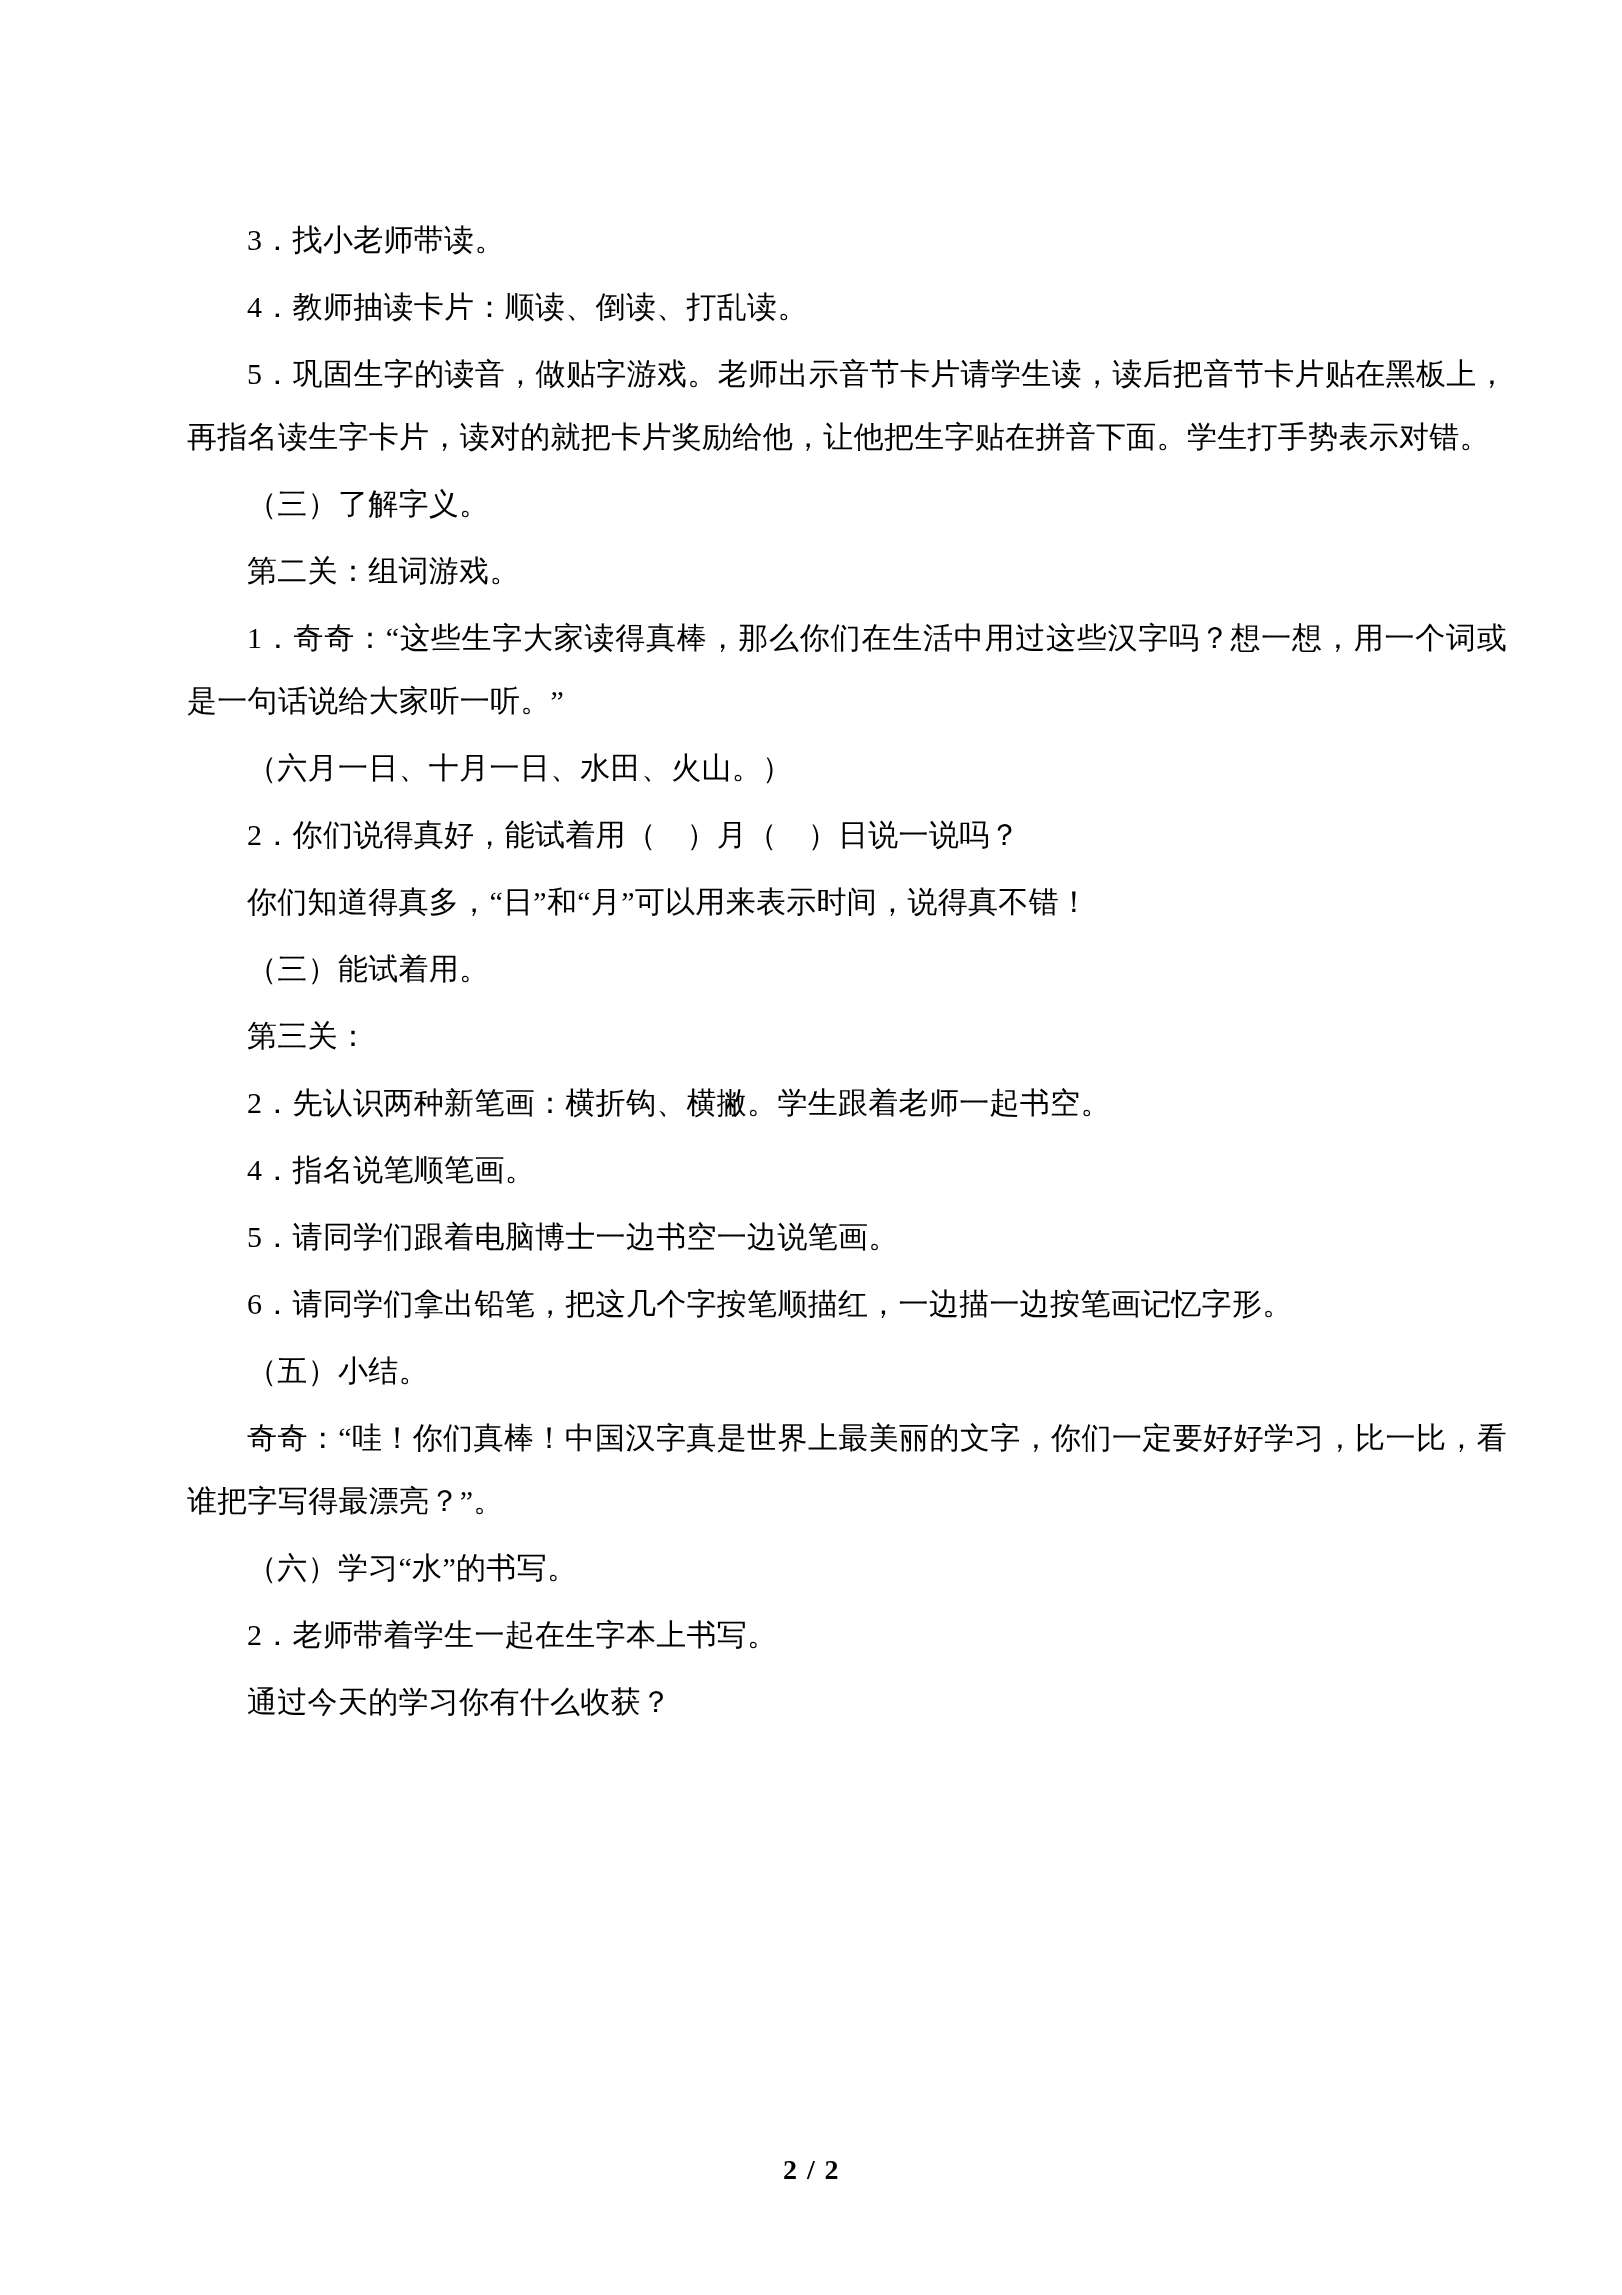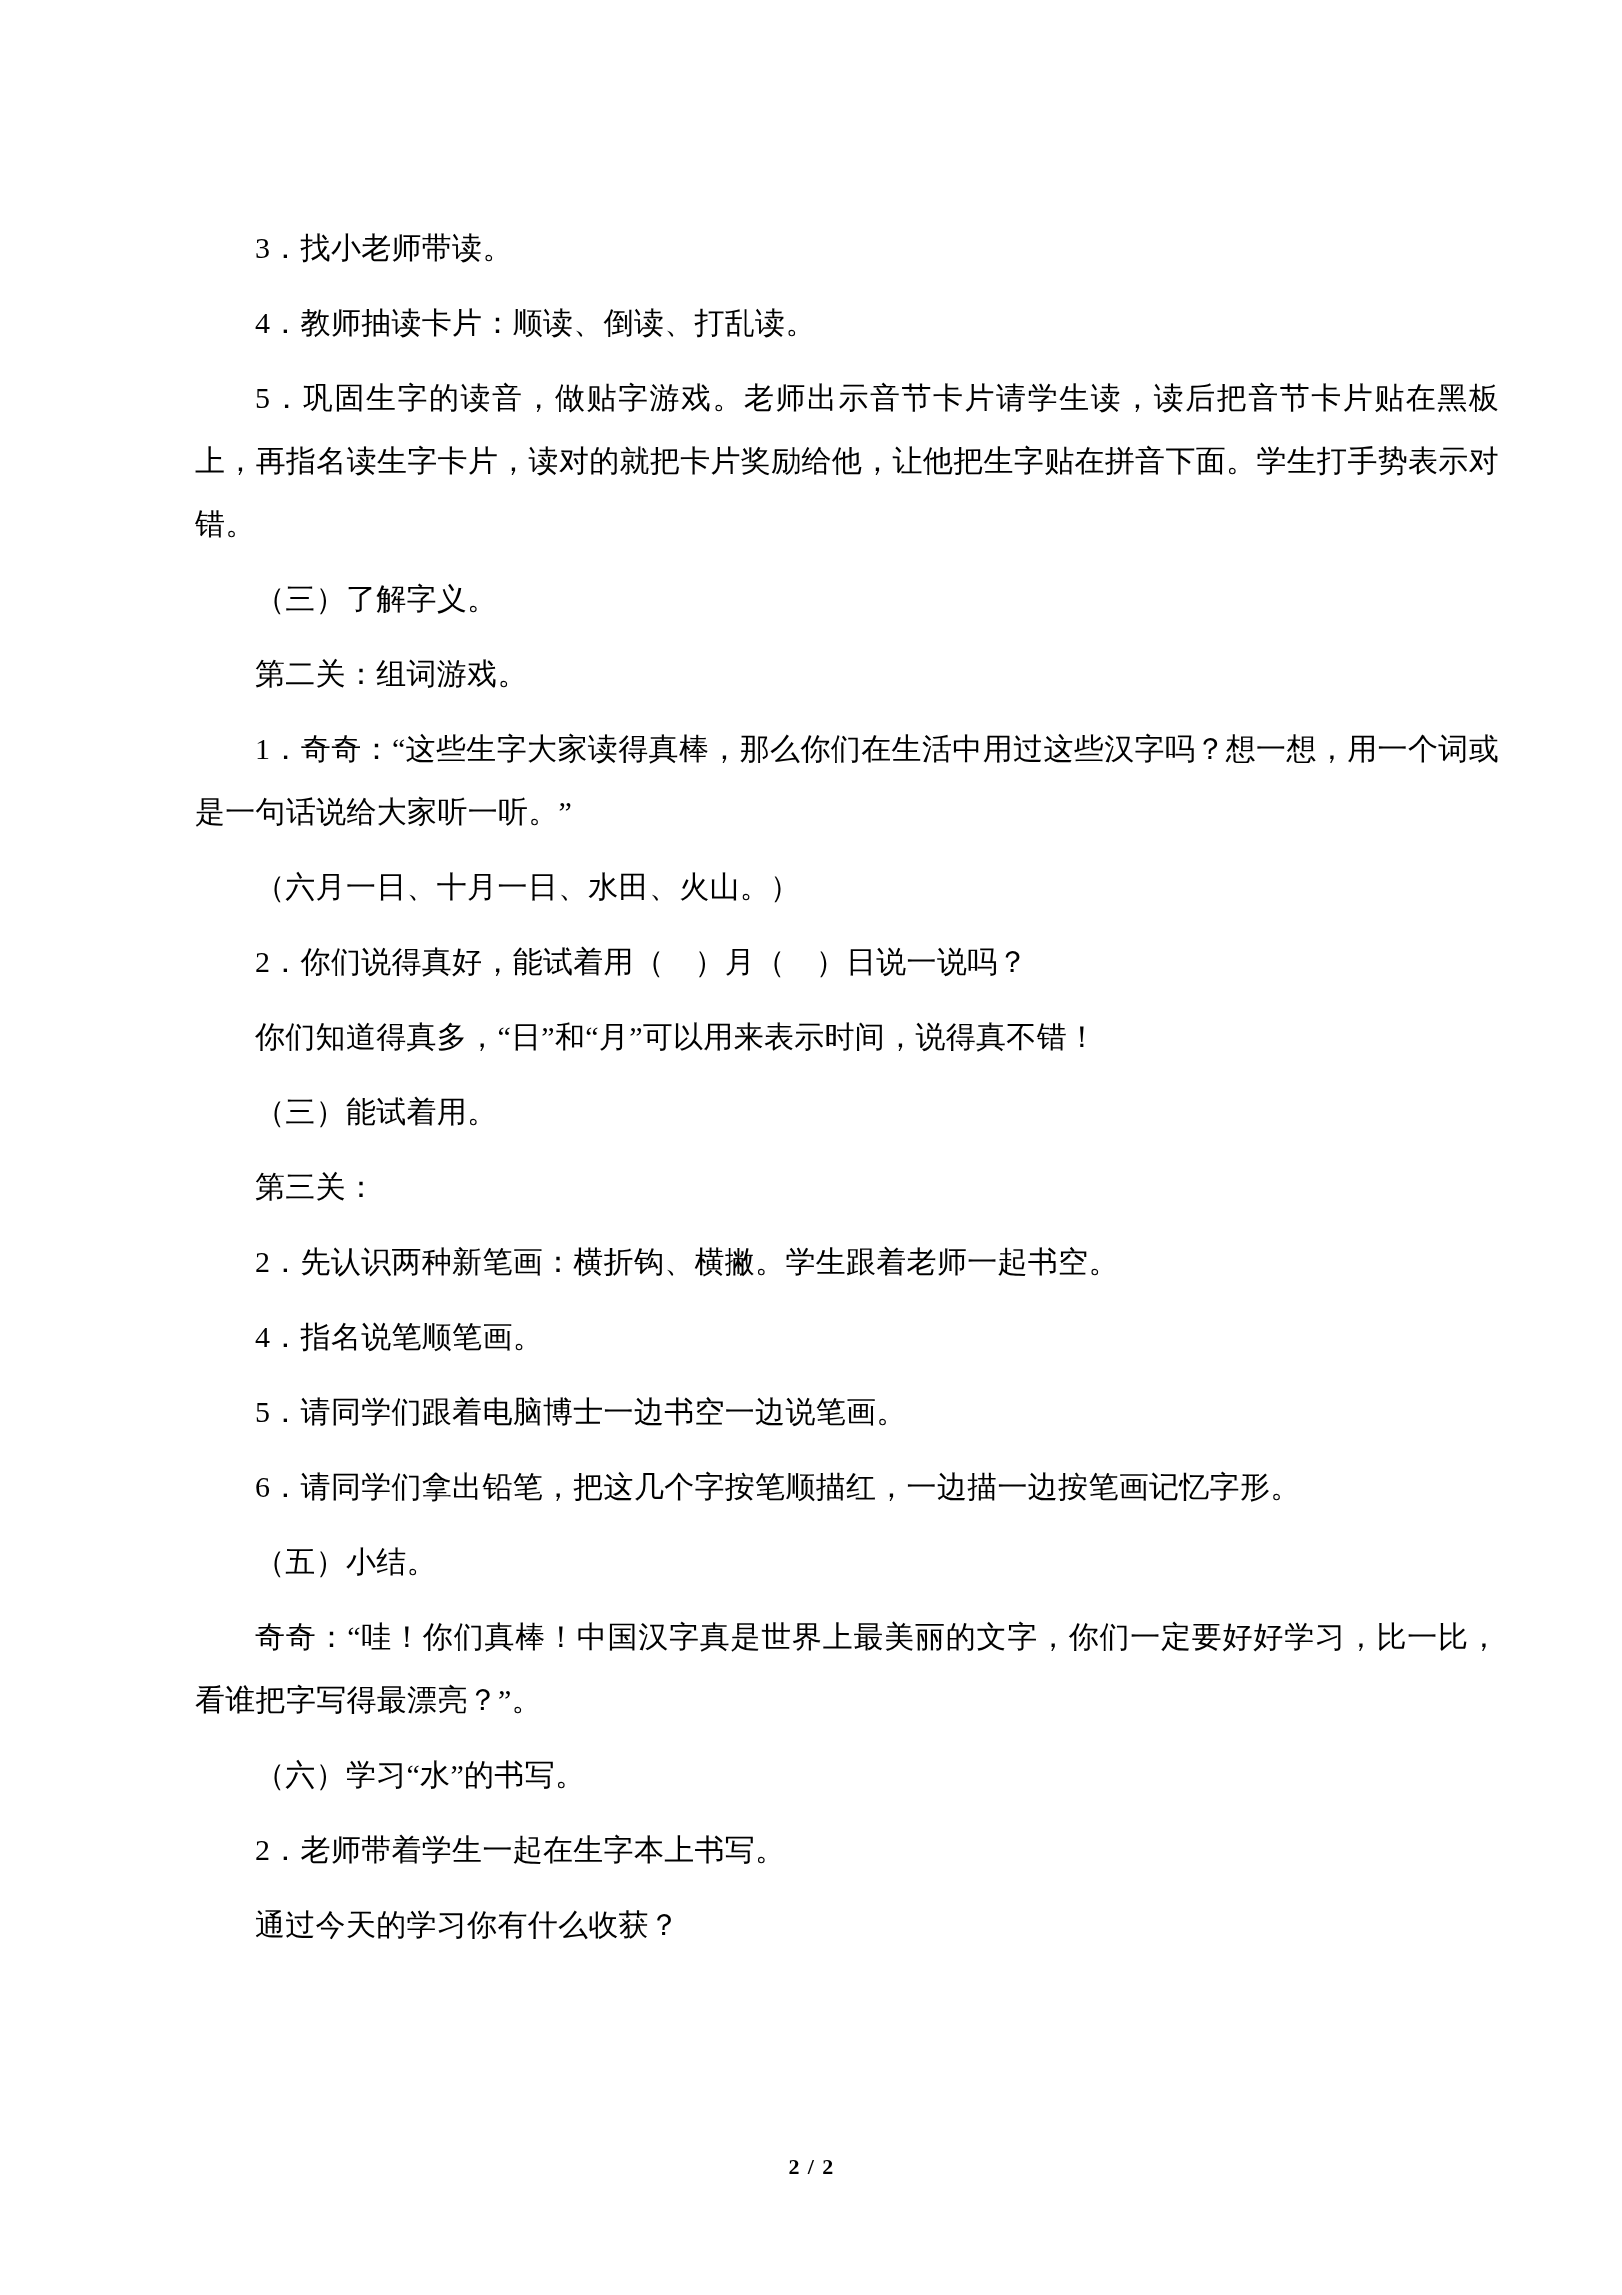--- a/index.html
+++ b/index.html
@@ -24,35 +24,35 @@
     position: absolute;
     left: 183px;
     width: 1328px;
     top: 204px;
     font-size: 30px;
     line-height: 63px;
     text-align: justify;
     letter-spacing: 0.3px;
   }
   .content p {
-    margin: 12px;
+    margin: 4px;
     padding: 0;
   }
   .content p.indent {
     text-indent: 2em;
   }
   .footer {
     position: absolute;
     top: 2154px;
     left: 0;
     width: 100%;
     text-align: center;
   }
   .footer span {
-    font-size: 22px;
+    font-size: 28px;
     font-weight: bold;
     font-family: "Liberation Serif", "DejaVu Serif", serif;
     letter-spacing: 1.4px;
     text-align: right;
   }
 </style>
 </head>
 <body>
 
 <div class="page">

